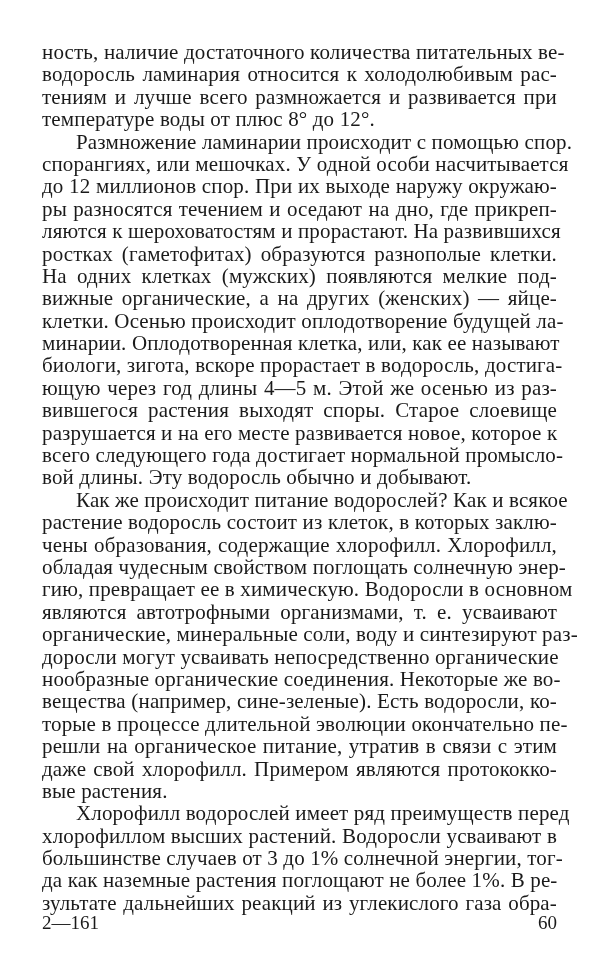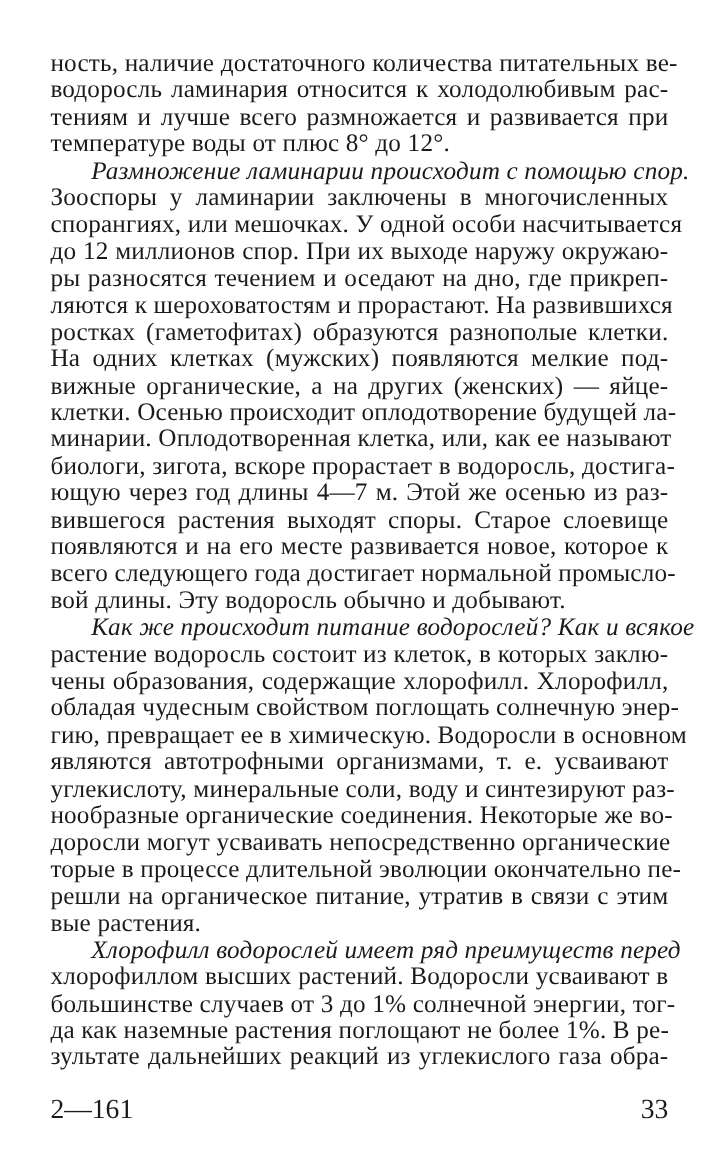--- a/index.html
+++ b/index.html
@@ -6,77 +6,78 @@
   body { width:600px; height:977px; position:relative; overflow:hidden; }
   .page {
     position:absolute; left:42px; top:41px; width:515px;
     font-family:"Liberation Serif", "DejaVu Serif", serif;
     font-size:21px; line-height:22.4px; color:#1a1a1a;
     text-align:justify; hyphens:manual;
     letter-spacing:0.15px;
   }
   .line { display:block; height:22.4px; white-space:nowrap; text-align:justify; text-align-last:justify; }
   .line.last { text-align-last:left; }
-  .line.indent { padding-left:34px;font-style:italic; }
+  .line.indent { padding-left:34px; }
   .footer {
     position:absolute; left:42px; top:912px; width:515px; height:24px;
     font-family:"Liberation Serif", "DejaVu Serif", serif;
-    font-size:23px; color:#1a1a1a;
+    font-size:19px; color:#1a1a1a;
   }
   .footer .sig { position:absolute; left:0; top:0; }
   .footer .num { position:absolute; right:0; top:0; }
 </style>
 </head>
 <body>
 
 <div class="page" id="page-body">
     <div>
       <span class="line">ность, наличие достаточного количества питательных ве-</span>
       <span class="line">водоросль ламинария относится к холодолюбивым рас-</span>
       <span class="line">тениям и лучше всего размножается и развивается при</span>
       <span class="line last">температуре воды от плюс 8° до 12°.</span>
     </div>
     <div>
       <span class="line indent">Размножение ламинарии происходит с помощью спор.</span>
-      <span class="line">Зооспоры у ламинарии  заключены в многочисленных</span>
       <span class="line">спорангиях, или мешочках. У одной особи насчитывается</span>
       <span class="line">до 12 миллионов спор. При их выходе наружу окружаю-</span>
       <span class="line">ры разносятся течением и оседают на дно, где прикреп-</span>
       <span class="line">ляются к шероховатостям и прорастают. На развившихся</span>
       <span class="line">ростках (гаметофитах) образуются разнополые клетки.</span>
       <span class="line">На одних клетках (мужских) появляются мелкие под-</span>
       <span class="line">вижные органические, а на других (женских) — яйце-</span>
       <span class="line">клетки. Осенью происходит оплодотворение будущей ла-</span>
       <span class="line">минарии. Оплодотворенная клетка, или, как ее называют</span>
       <span class="line">биологи, зигота, вскоре прорастает в водоросль, достига-</span>
-      <span class="line">ющую через год длины 4—7 м. Этой же осенью из раз-</span>
+      <span class="line">ющую через год длины 4—5 м. Этой же осенью из раз-</span>
       <span class="line">вившегося растения выходят споры. Старое слоевище</span>
-      <span class="line">появляются и на его месте развивается новое, которое к</span>
+      <span class="line">разрушается и на его месте развивается новое, которое к</span>
       <span class="line">всего следующего года достигает нормальной промысло-</span>
       <span class="line last">вой длины. Эту водоросль обычно и добывают.</span>
     </div>
     <div>
       <span class="line indent">Как же происходит питание водорослей? Как и всякое</span>
       <span class="line">растение водоросль состоит из клеток, в которых заклю-</span>
       <span class="line">чены образования, содержащие хлорофилл. Хлорофилл,</span>
       <span class="line">обладая чудесным свойством поглощать солнечную энер-</span>
       <span class="line">гию, превращает ее в химическую. Водоросли в основном</span>
       <span class="line">являются автотрофными организмами, т. е. усваивают</span>
-      <span class="line">углекислоту, минеральные соли, воду и синтезируют раз-</span>
+      <span class="line">органические, минеральные соли, воду и синтезируют раз-</span>
+      <span class="line">доросли могут усваивать непосредственно органические</span>
       <span class="line">нообразные органические соединения. Некоторые же во-</span>
-      <span class="line">доросли могут усваивать непосредственно органические</span>
+      <span class="line">вещества (например, сине-зеленые). Есть водоросли, ко-</span>
       <span class="line">торые в процессе длительной эволюции окончательно пе-</span>
       <span class="line">решли на органическое питание, утратив в связи с этим</span>
+      <span class="line">даже свой хлорофилл. Примером являются протококко-</span>
       <span class="line last">вые растения.</span>
     </div>
     <div>
       <span class="line indent">Хлорофилл водорослей имеет ряд преимуществ перед</span>
       <span class="line">хлорофиллом высших растений. Водоросли усваивают в</span>
       <span class="line">большинстве случаев от 3 до 1% солнечной энергии, тог-</span>
       <span class="line">да как наземные растения поглощают не более 1%. В ре-</span>
       <span class="line">зультате дальнейших реакций из углекислого газа обра-</span>
     </div>
   </div>
 
 <div class="footer">
   <span class="sig">2—161</span>
-  <span class="num">33</span>
+  <span class="num">60</span>
 </div>
 
 </body></html>

